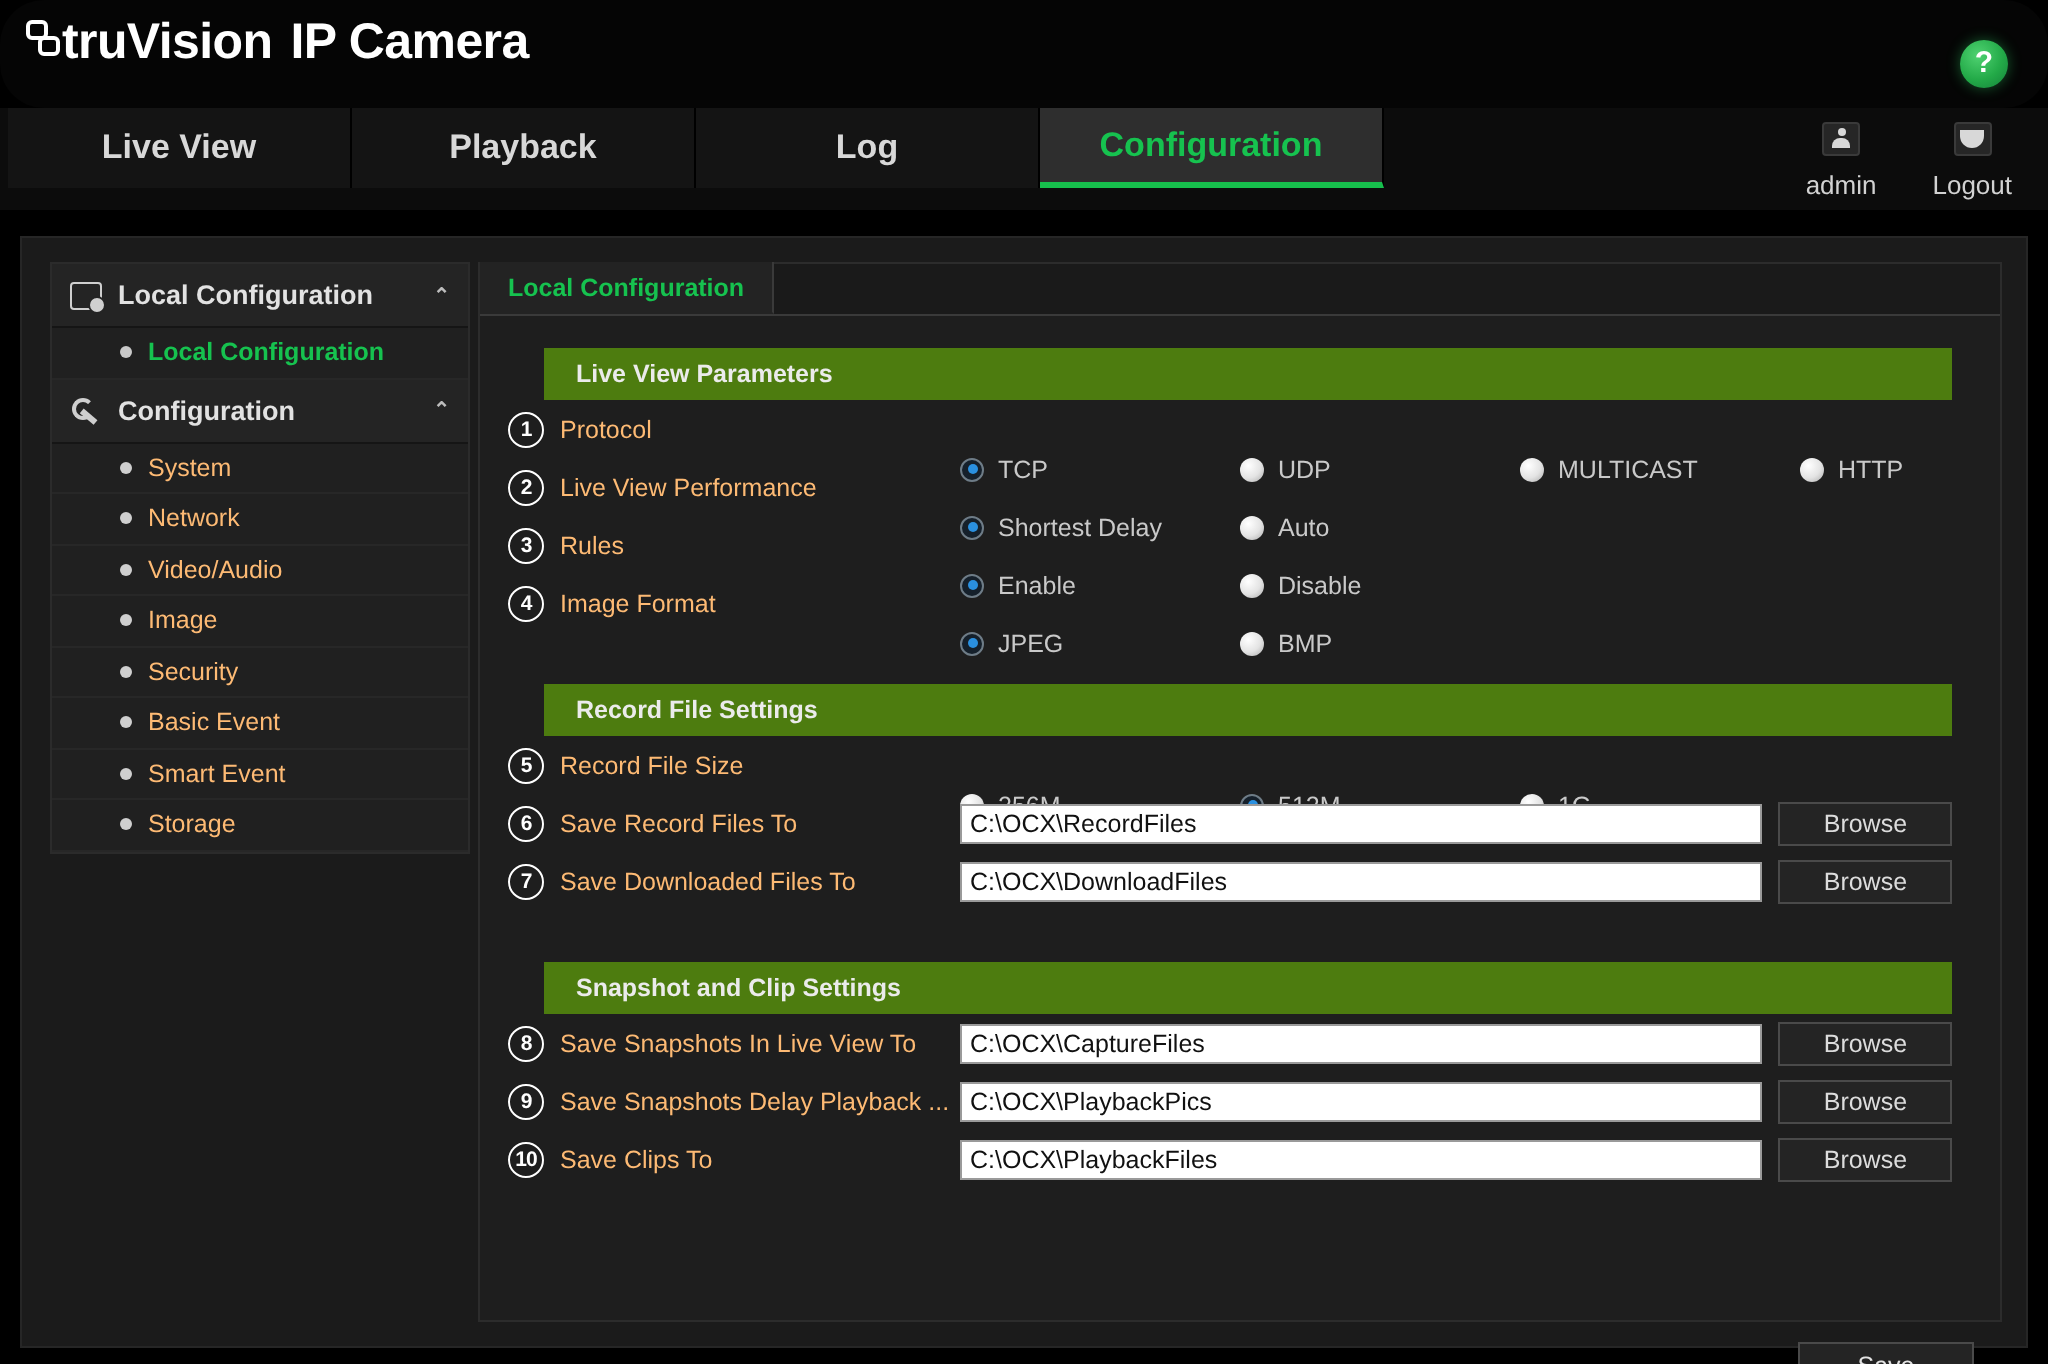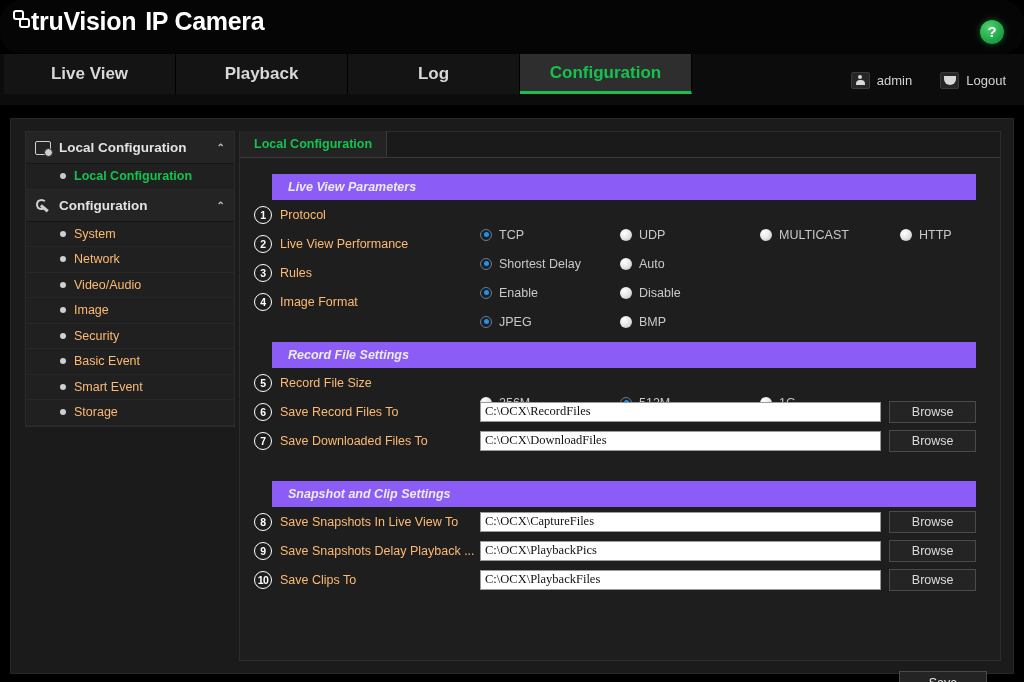--- a/index.html
+++ b/index.html
@@ -63,21 +63,21 @@
   .navtab.active {
     background: #2e2e2e; color: #16c24f;
     border-bottom: 3px solid #17bf4d;
   }
 
   .useracct {
     position: absolute; right: 18px; top: 0; height: 52px;
     display: flex; align-items: center; gap: 8px;
     font-size: 13px; color: #d2d2d2;
   }
-  .acct-chip { display: flex; align-items: center; gap: 7px; cursor: pointer; }
+  .acct-chip { display: flex; align-items: center; gap: 7px; cursor: pointer; flex-direction: column; }
   .ic-box {
     width: 19px; height: 17px; background: #262626;
     border: 1px solid #3a3a3a; border-radius: 2px;
     display: flex; align-items: center; justify-content: center;
   }
   .ic-person { position: relative; width: 11px; height: 11px; }
   .ic-person::before {
     content: ""; position: absolute; left: 3.5px; top: 0;
     width: 4px; height: 4px; border-radius: 50%; background: #d8d8d8;
   }
@@ -174,24 +174,23 @@
     border-right: 1px solid #3a3a3a;
     border-bottom: 1px solid #232323;
     cursor: pointer;
   }
 
   .panel { position: relative; padding: 16px 24px 0 14px; }
 
   .section-head {
     height: 26px; display: flex; align-items: center;
     padding-left: 16px;
-    background: #8b5cf6;
+    background: #4d7c0f;
     font-size: 12.5px; font-weight: bold; color: #ebebeb;
     margin-left: 18px;
-    font-style: italic;
   }
   .section-gap { height: 26px; }
 
   .row {
     position: relative;
     display: flex; align-items: center;
     height: 29px;
   }
   .marker {
     width: 18px; height: 18px; flex: none;
@@ -224,21 +223,21 @@
   .radio.on::after {
     content: ""; width: 5px; height: 5px; border-radius: 50%;
     background: #2a90e0;
   }
 
   .txtinput {
     width: 408px; height: 20px;
     background: #ffffff;
     border: 1px solid #9a9a9a;
     color: #111111;
-    font-family: Liberation Serif, serif;
+    font-family: Liberation Sans, sans-serif;
     font-size: 12.5px;
     padding: 0 4px;
     outline: none;
   }
   .browse {
     width: 88px; height: 22px; margin-left: 8px;
     background: #242424;
     border: 1px solid #4a4a4a;
     color: #dcdcdc;
     font-family: "Liberation Sans", sans-serif;

